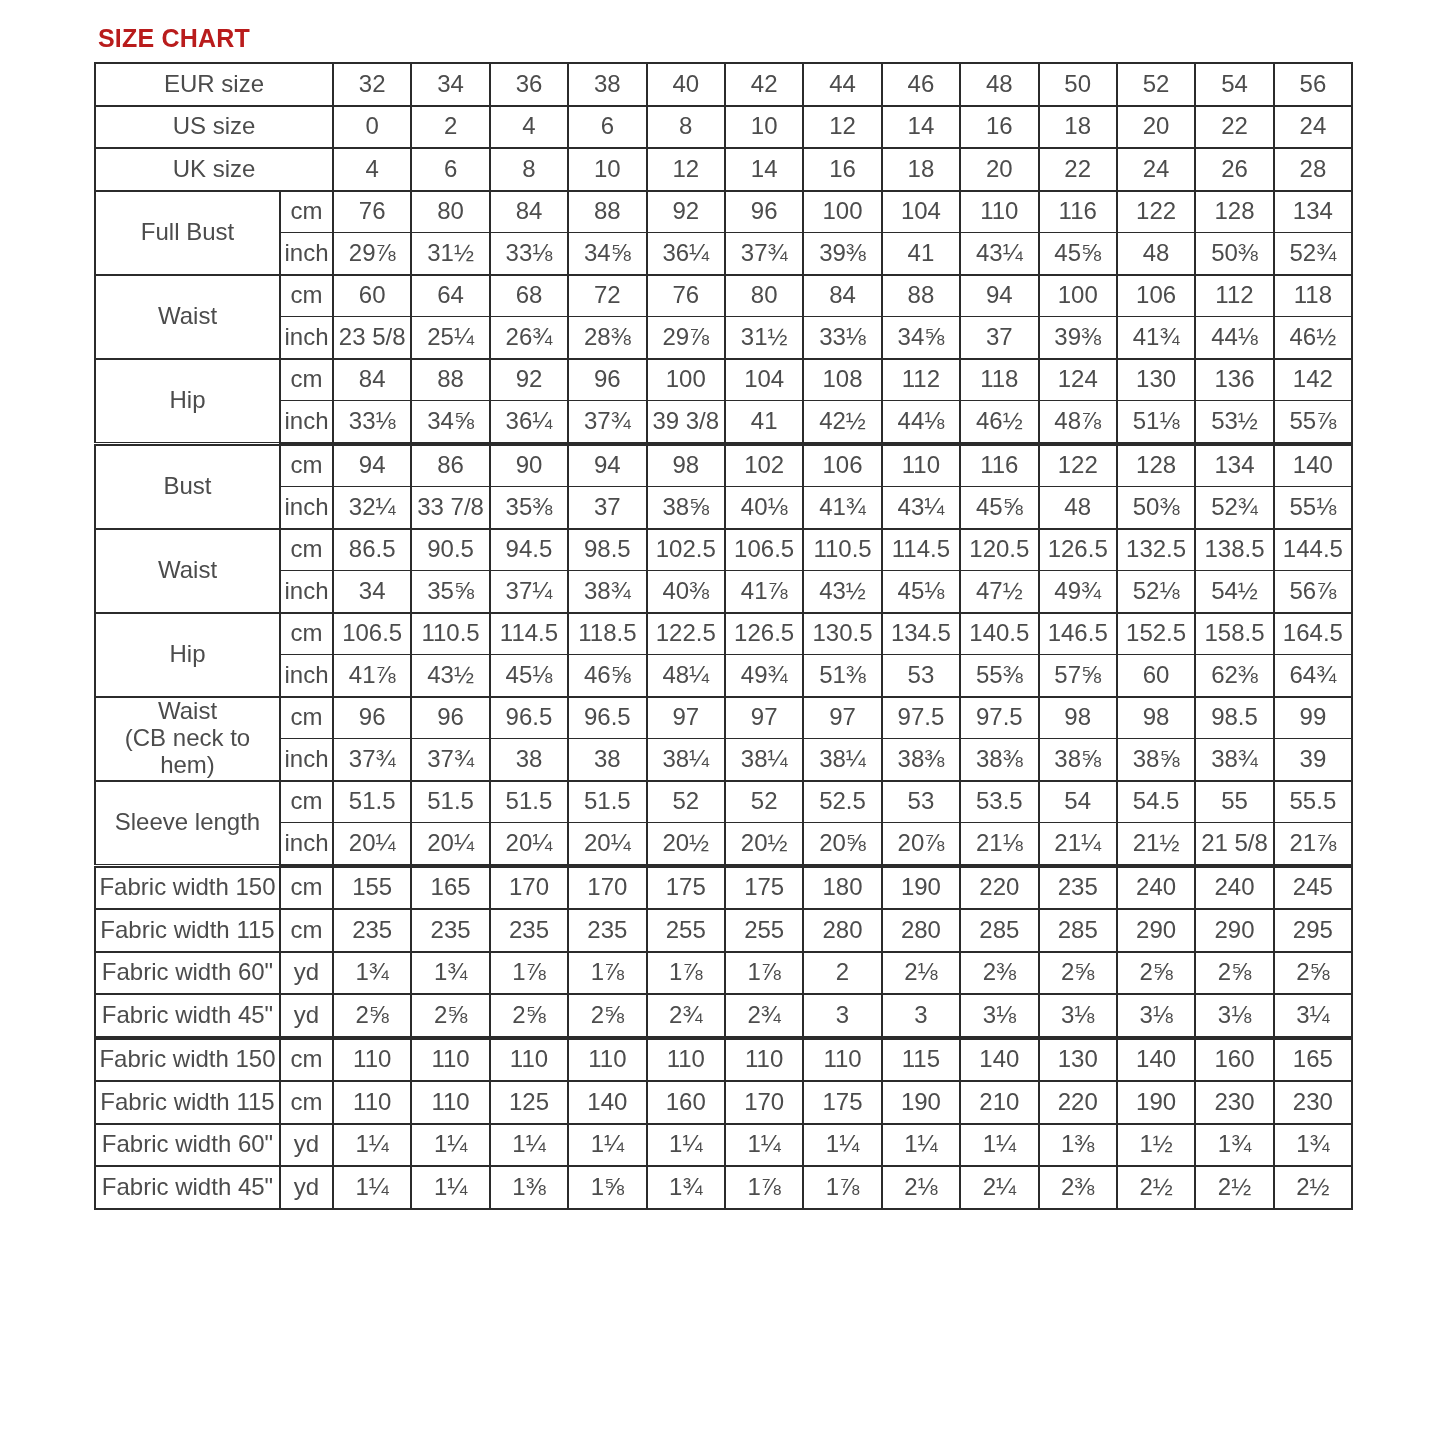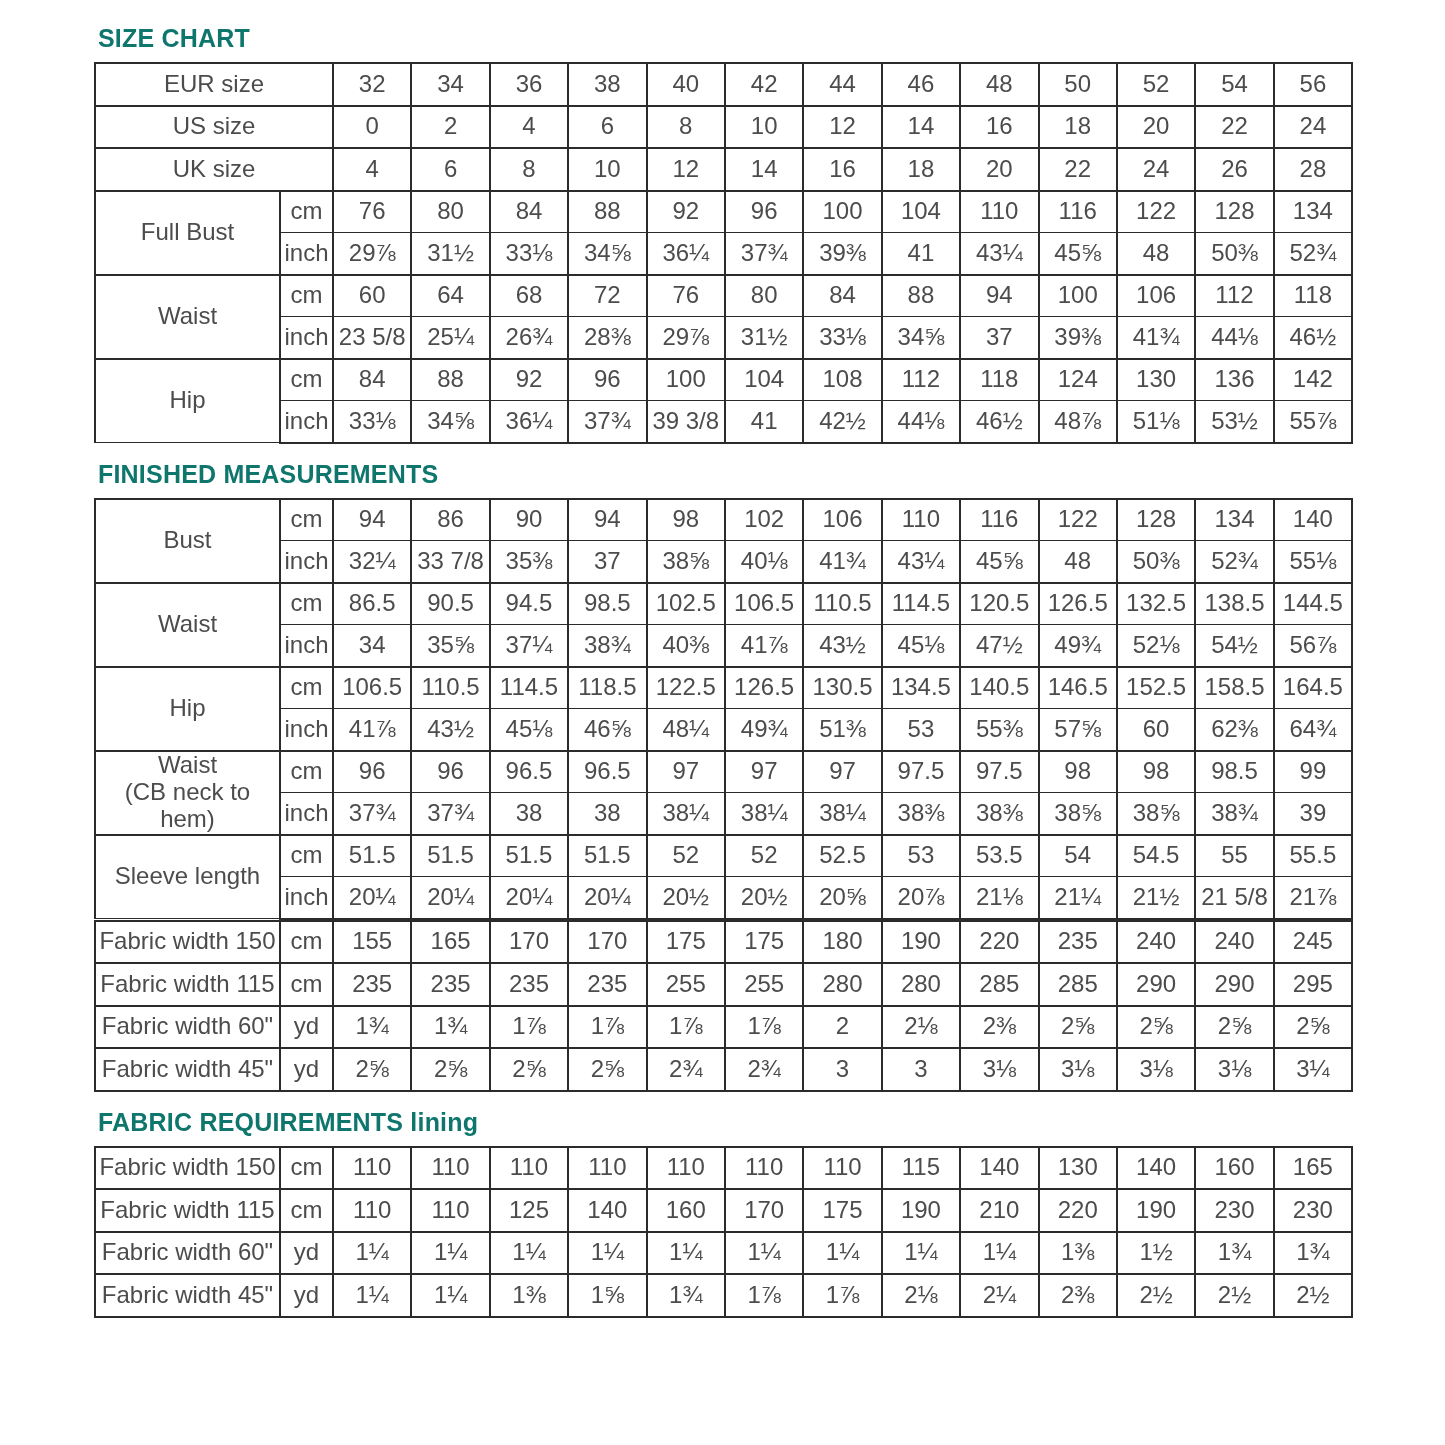--- a/index.html
+++ b/index.html
@@ -11,21 +11,21 @@
     width: 1445px;
     height: 1445px;
     box-sizing: border-box;
     padding: 24px 0 0 94px;
     font-family: "Liberation Sans", "DejaVu Sans", sans-serif;
     color: #4a4a4a;
   }
   .section-title {
     font-size: 25px;
     font-weight: bold;
-    color: #0f766e;
+    color: #b91c1c;
     letter-spacing: 0.2px;
     margin: 16px 0 9px 4px;
   }
   .section-title:first-child { margin-top: 0; }
   table.measure-table {
     border-collapse: collapse;
     table-layout: fixed;
     width: 1258px;
   }
   table.measure-table td {
@@ -217,21 +217,20 @@
           <td class="value-cell">42½</td>
           <td class="value-cell">44⅛</td>
           <td class="value-cell">46½</td>
           <td class="value-cell">48⅞</td>
           <td class="value-cell">51⅛</td>
           <td class="value-cell">53½</td>
           <td class="value-cell">55⅞</td>
         </tr>
       </tbody>
     </table>
-    <div class="section-title">FINISHED MEASUREMENTS</div>
     <table class="measure-table">
       <colgroup>
         <col class="col-label">
         <col class="col-unit">
         <col class="col-data">
         <col class="col-data">
         <col class="col-data">
         <col class="col-data">
         <col class="col-data">
         <col class="col-data">
@@ -494,21 +493,20 @@
           <td class="value-cell">3</td>
           <td class="value-cell">3</td>
           <td class="value-cell">3⅛</td>
           <td class="value-cell">3⅛</td>
           <td class="value-cell">3⅛</td>
           <td class="value-cell">3⅛</td>
           <td class="value-cell">3¼</td>
         </tr>
       </tbody>
     </table>
-    <div class="section-title">FABRIC REQUIREMENTS lining</div>
     <table class="measure-table">
       <colgroup>
         <col class="col-label">
         <col class="col-unit">
         <col class="col-data">
         <col class="col-data">
         <col class="col-data">
         <col class="col-data">
         <col class="col-data">
         <col class="col-data">

